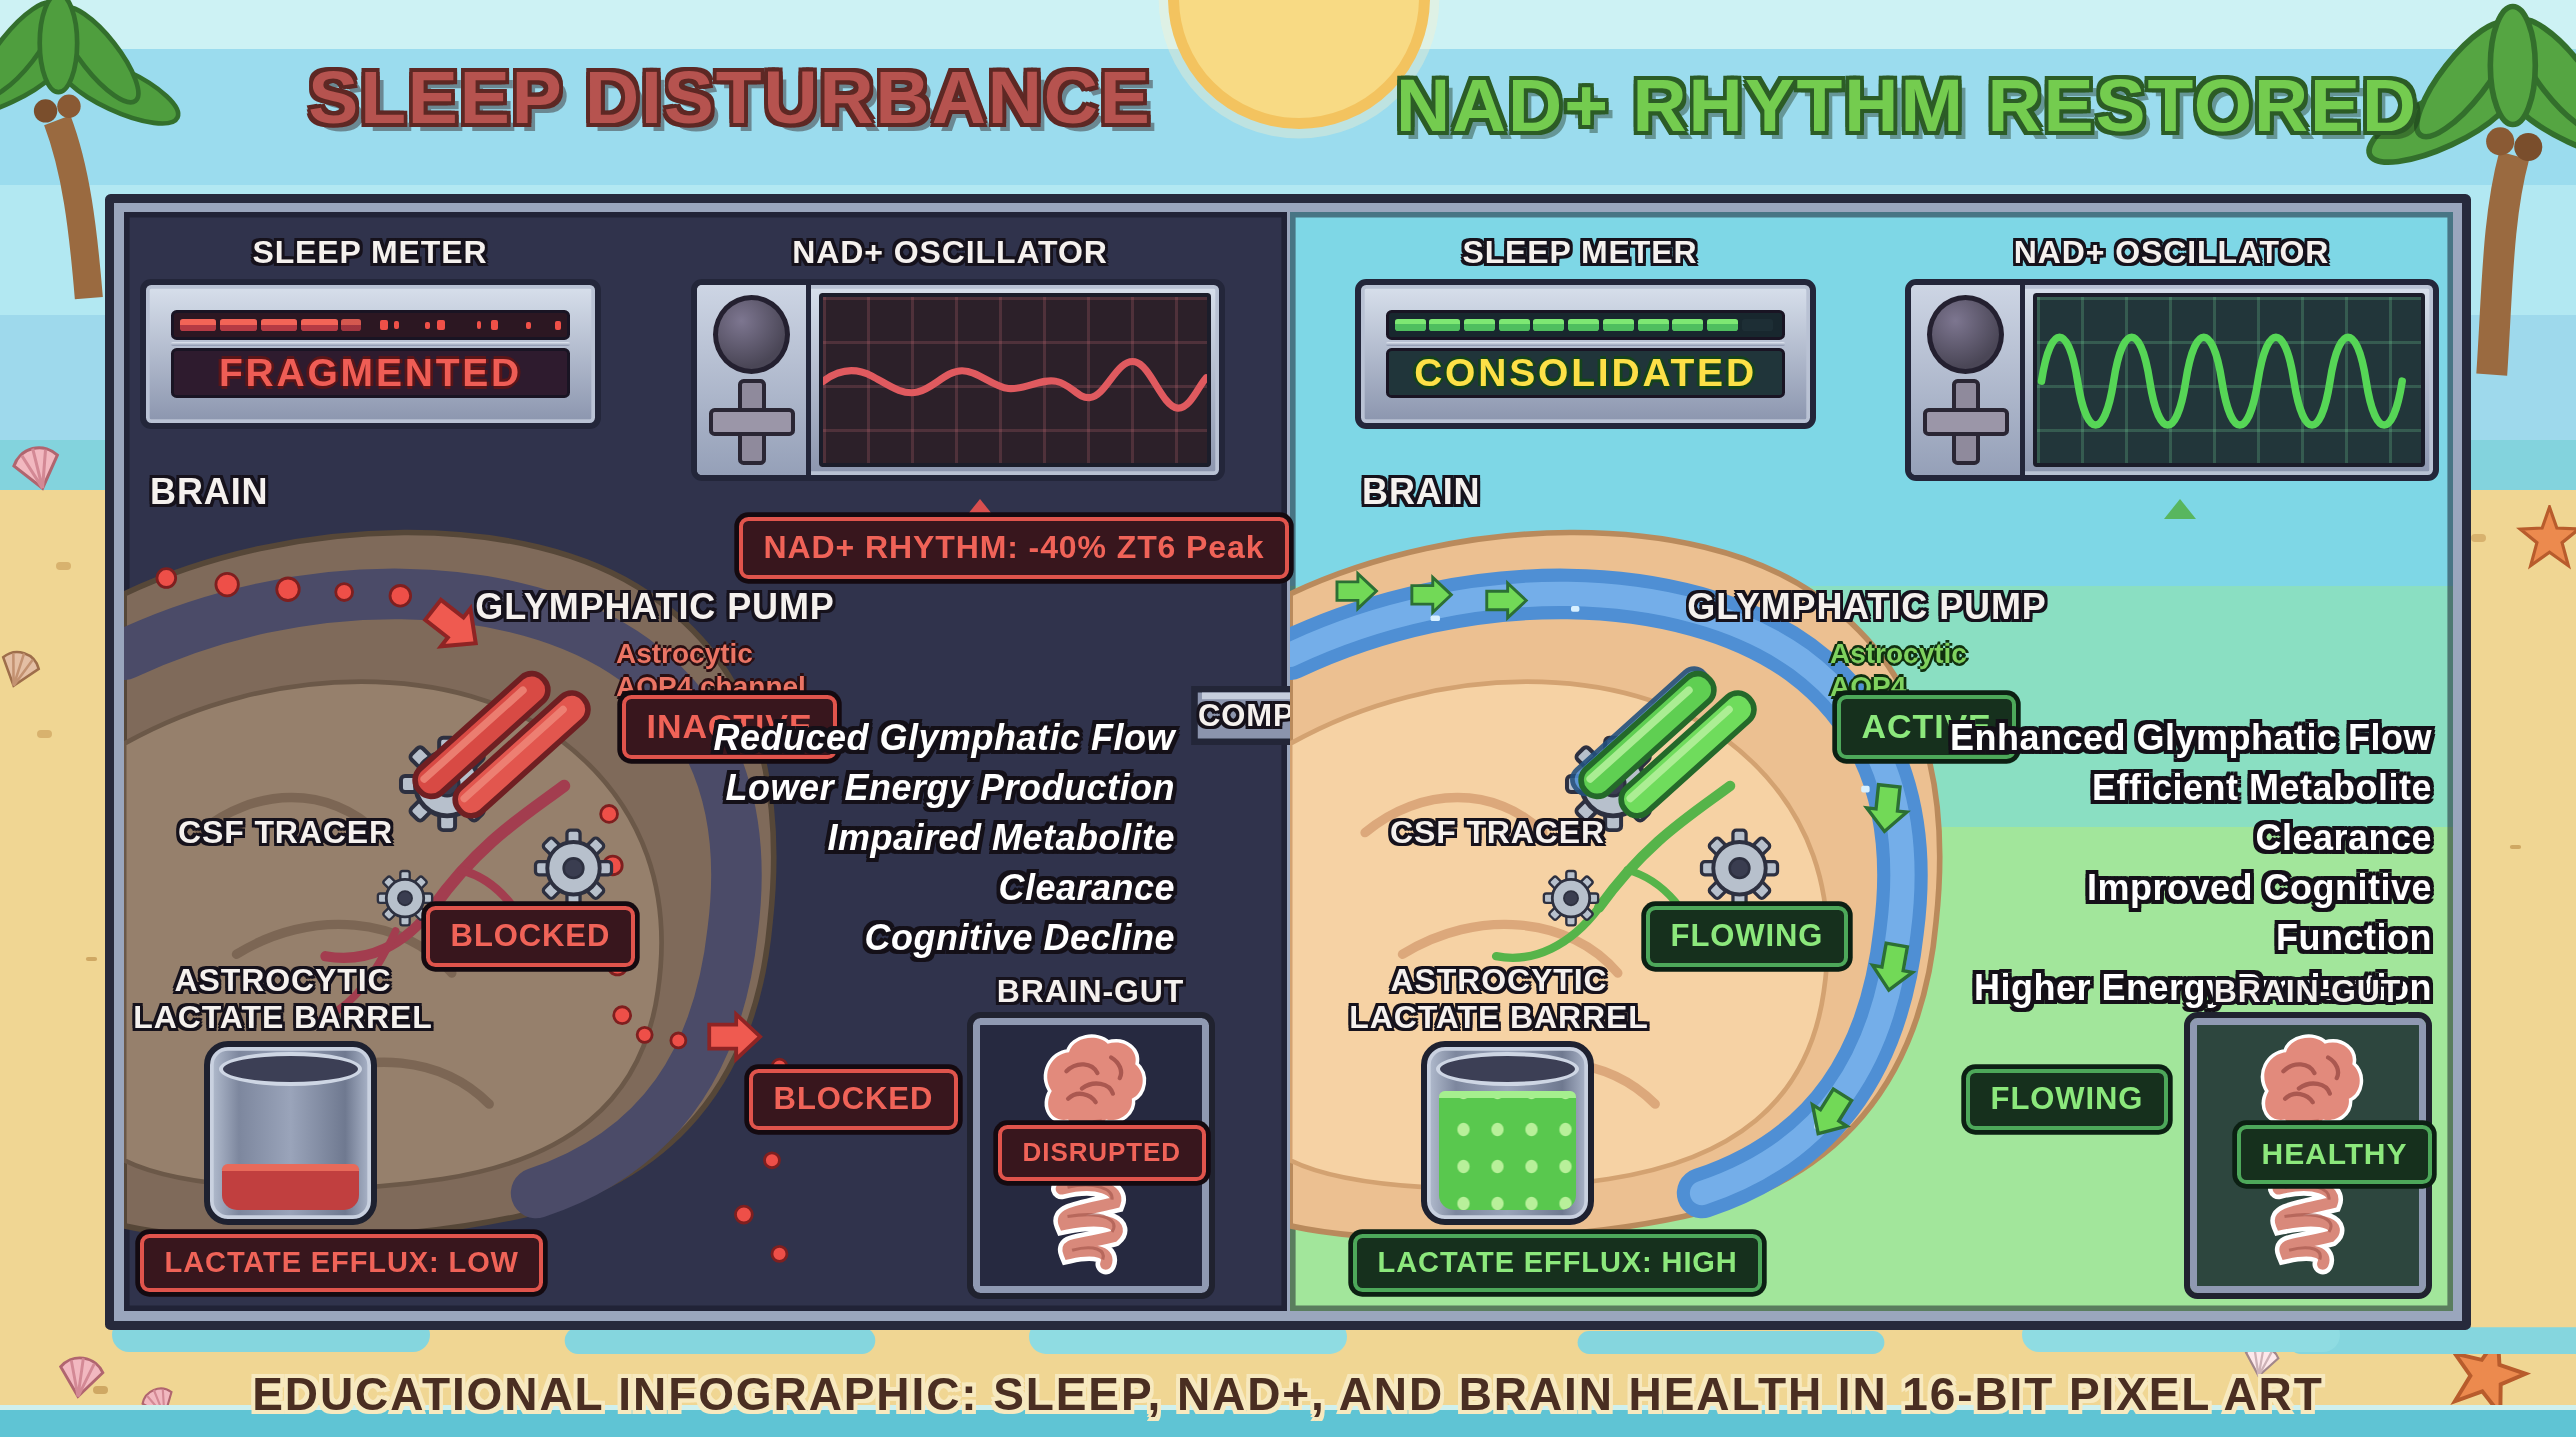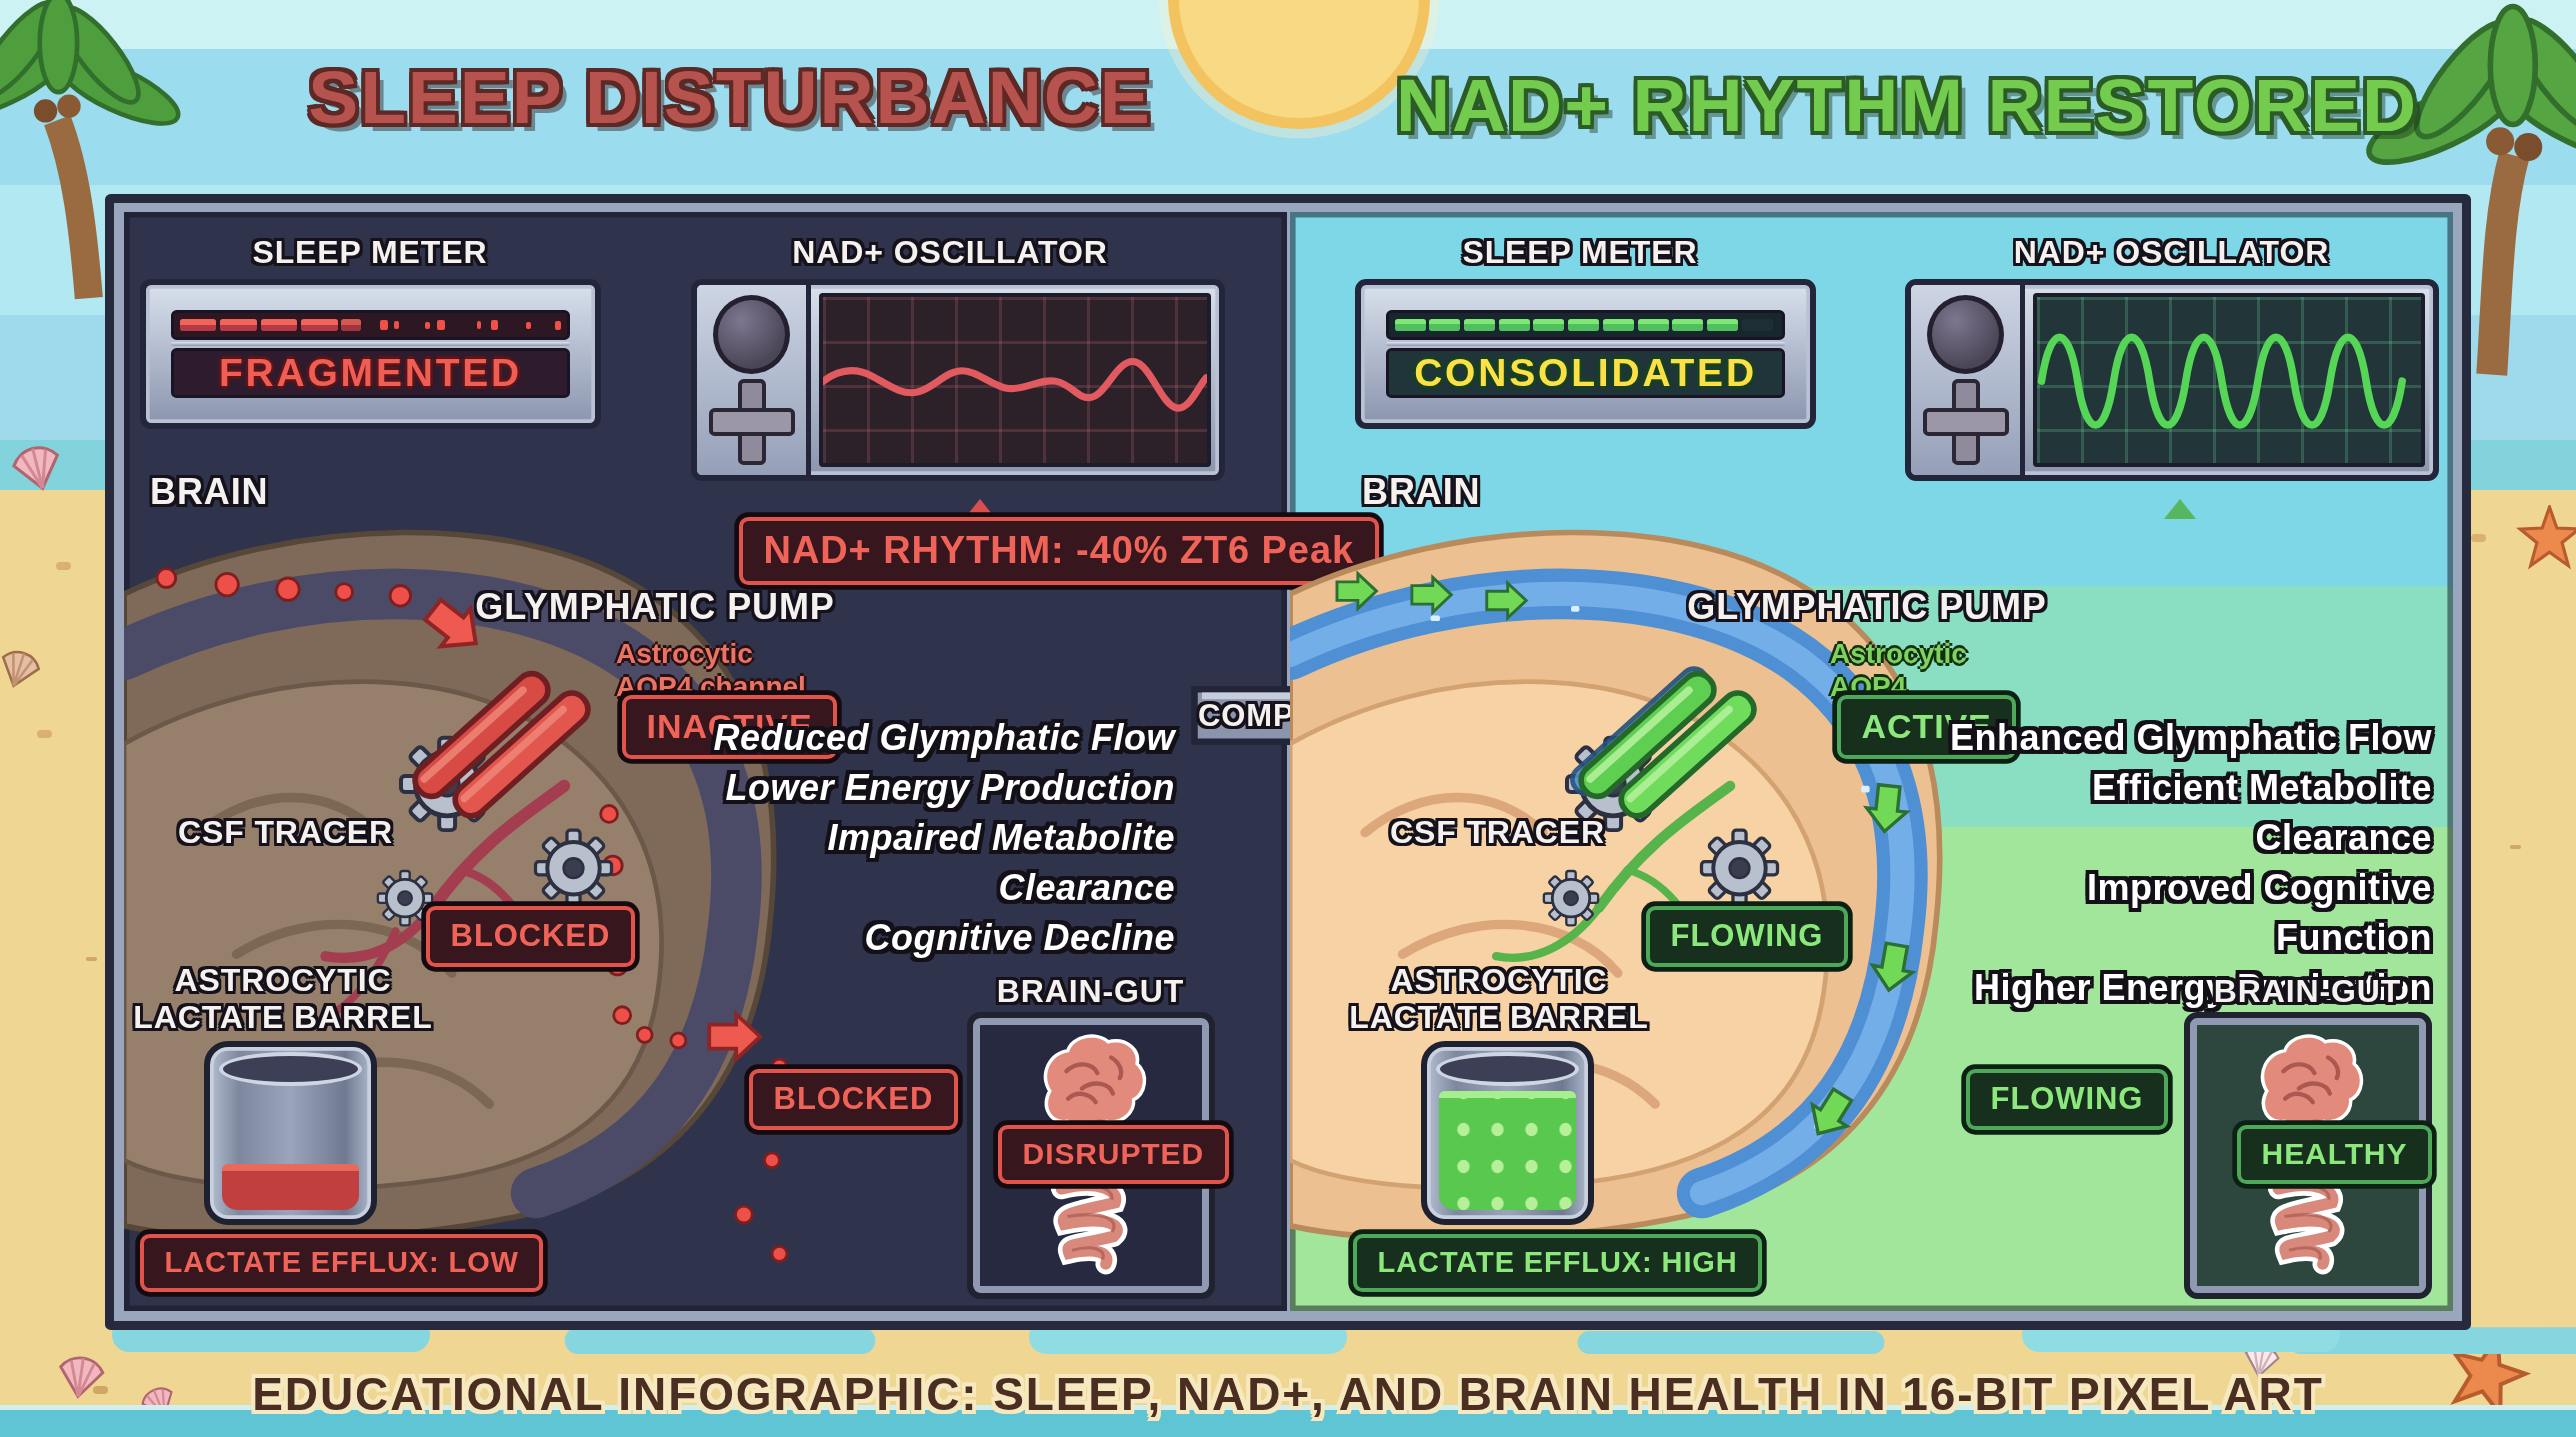--- a/index.html
+++ b/index.html
@@ -181,21 +181,21 @@
       <div class="dpad"></div>
     </div>
     <div class="osc-screen scr-red">
       <svg width="403" height="168" viewBox="0 0 430 180" style="position:absolute;left:0;top:0;width:100%;height:100%;">
         <path d="M0,92 C18,78 36,76 55,86 C72,95 88,108 106,104 C124,100 138,80 156,80 C174,80 190,98 208,100 C226,102 246,88 262,92 C280,96 286,112 300,110 C318,108 330,66 350,70 C368,74 380,120 398,122 C412,123 422,96 430,88" fill="none" stroke="#e05a5f" stroke-width="8" stroke-linecap="round"></path>
       </svg>
     </div>
   </div>
   <div class="tri" style="left:964px;top:499px;border-bottom-color:#d94f4f;"></div>
   <div class="abs" style="left:739px;top:517px;width:487px;text-align:center;">
-    <span class="badge bred" style="position:relative;font-size:38px;">NAD+ RHYTHM: -40% ZT6 Peak</span>
+    <span class="badge bred" style="position:relative;font-size:32px;">NAD+ RHYTHM: -40% ZT6 Peak</span>
   </div>
 
   <div class="lab" style="left:150px;top:471px;width:187px;font-size:36px;text-align:left;">BRAIN</div>
 
   <svg class="abs" style="left:124px;top:505px;" width="1163" height="806" viewBox="0 0 1242 861">
     <path d="M0,95 C180,10 430,5 560,95 C680,175 705,305 690,445 C675,615 585,725 420,760 C280,790 90,790 0,770 Z" fill="#7f6a5a" stroke="#564738" stroke-width="6"></path>
     <path d="M0,160 C190,70 420,75 545,165 C640,235 665,340 650,455 C635,590 575,690 440,735" fill="none" stroke="#4b4b68" stroke-width="54" stroke-linecap="round"></path>
     <path d="M0,255 C160,165 360,170 465,250 C560,322 585,420 570,520 C553,640 470,700 340,720 C210,740 60,730 0,700 Z" fill="#96806c" stroke="#6b5848" stroke-width="5"></path>
     <path d="M80,350 C140,300 220,300 270,350 M120,480 C200,430 300,440 350,500 M180,620 C260,580 340,590 390,640" stroke="#7c6654" stroke-width="10" fill="none" stroke-linecap="round"></path>
     <g stroke="#a33d4f" fill="none" stroke-linecap="round">
@@ -264,21 +264,21 @@
   </div>
   <span class="badge bred" style="left:140px;top:1234px;font-size:29px;">LACTATE EFFLUX: LOW</span>
 
   <div class="lab" style="left:955px;top:973px;width:271px;font-size:32px;">BRAIN-GUT AXIS</div>
   <div class="bgpanel" style="left:973px;top:1018px;width:236px;height:275px;background:#262940;">
     <svg width="221" height="260" viewBox="0 0 236 278" style="position:absolute;left:0;top:0;">
       <use href="#brainicon" transform="translate(118,66) scale(0.92)"></use>
       <use href="#guticon" transform="translate(118,208) scale(0.82)"></use>
     </svg>
   </div>
-  <span class="badge bred" style="left:998px;top:1125px;font-size:30px;">DISRUPTED</span>
+  <span class="badge bred" style="left:998px;top:1125px;font-size:26px;">DISRUPTED</span>
 
   <svg class="abs" style="left:1187px;top:663px;" width="262" height="105" viewBox="0 0 280 112">
     <path d="M8,28 L186,28 L186,6 L272,56 L186,106 L186,84 L8,84 Z" fill="#8b94ad" stroke="#232638" stroke-width="7"></path>
     <path d="M16,35 L180,35" stroke="#c6cedd" stroke-width="7"></path>
   </svg>
   <div class="lab" style="left:1198px;top:698px;width:159px;font-size:31px;">COMPARISON</div>
 
   <div class="lab" style="left:1393px;top:234px;width:374px;font-size:32px;">SLEEP METER</div>
   <div class="device" style="left:1355px;top:279px;width:461px;height:150px;">
     <div class="meter-col">

